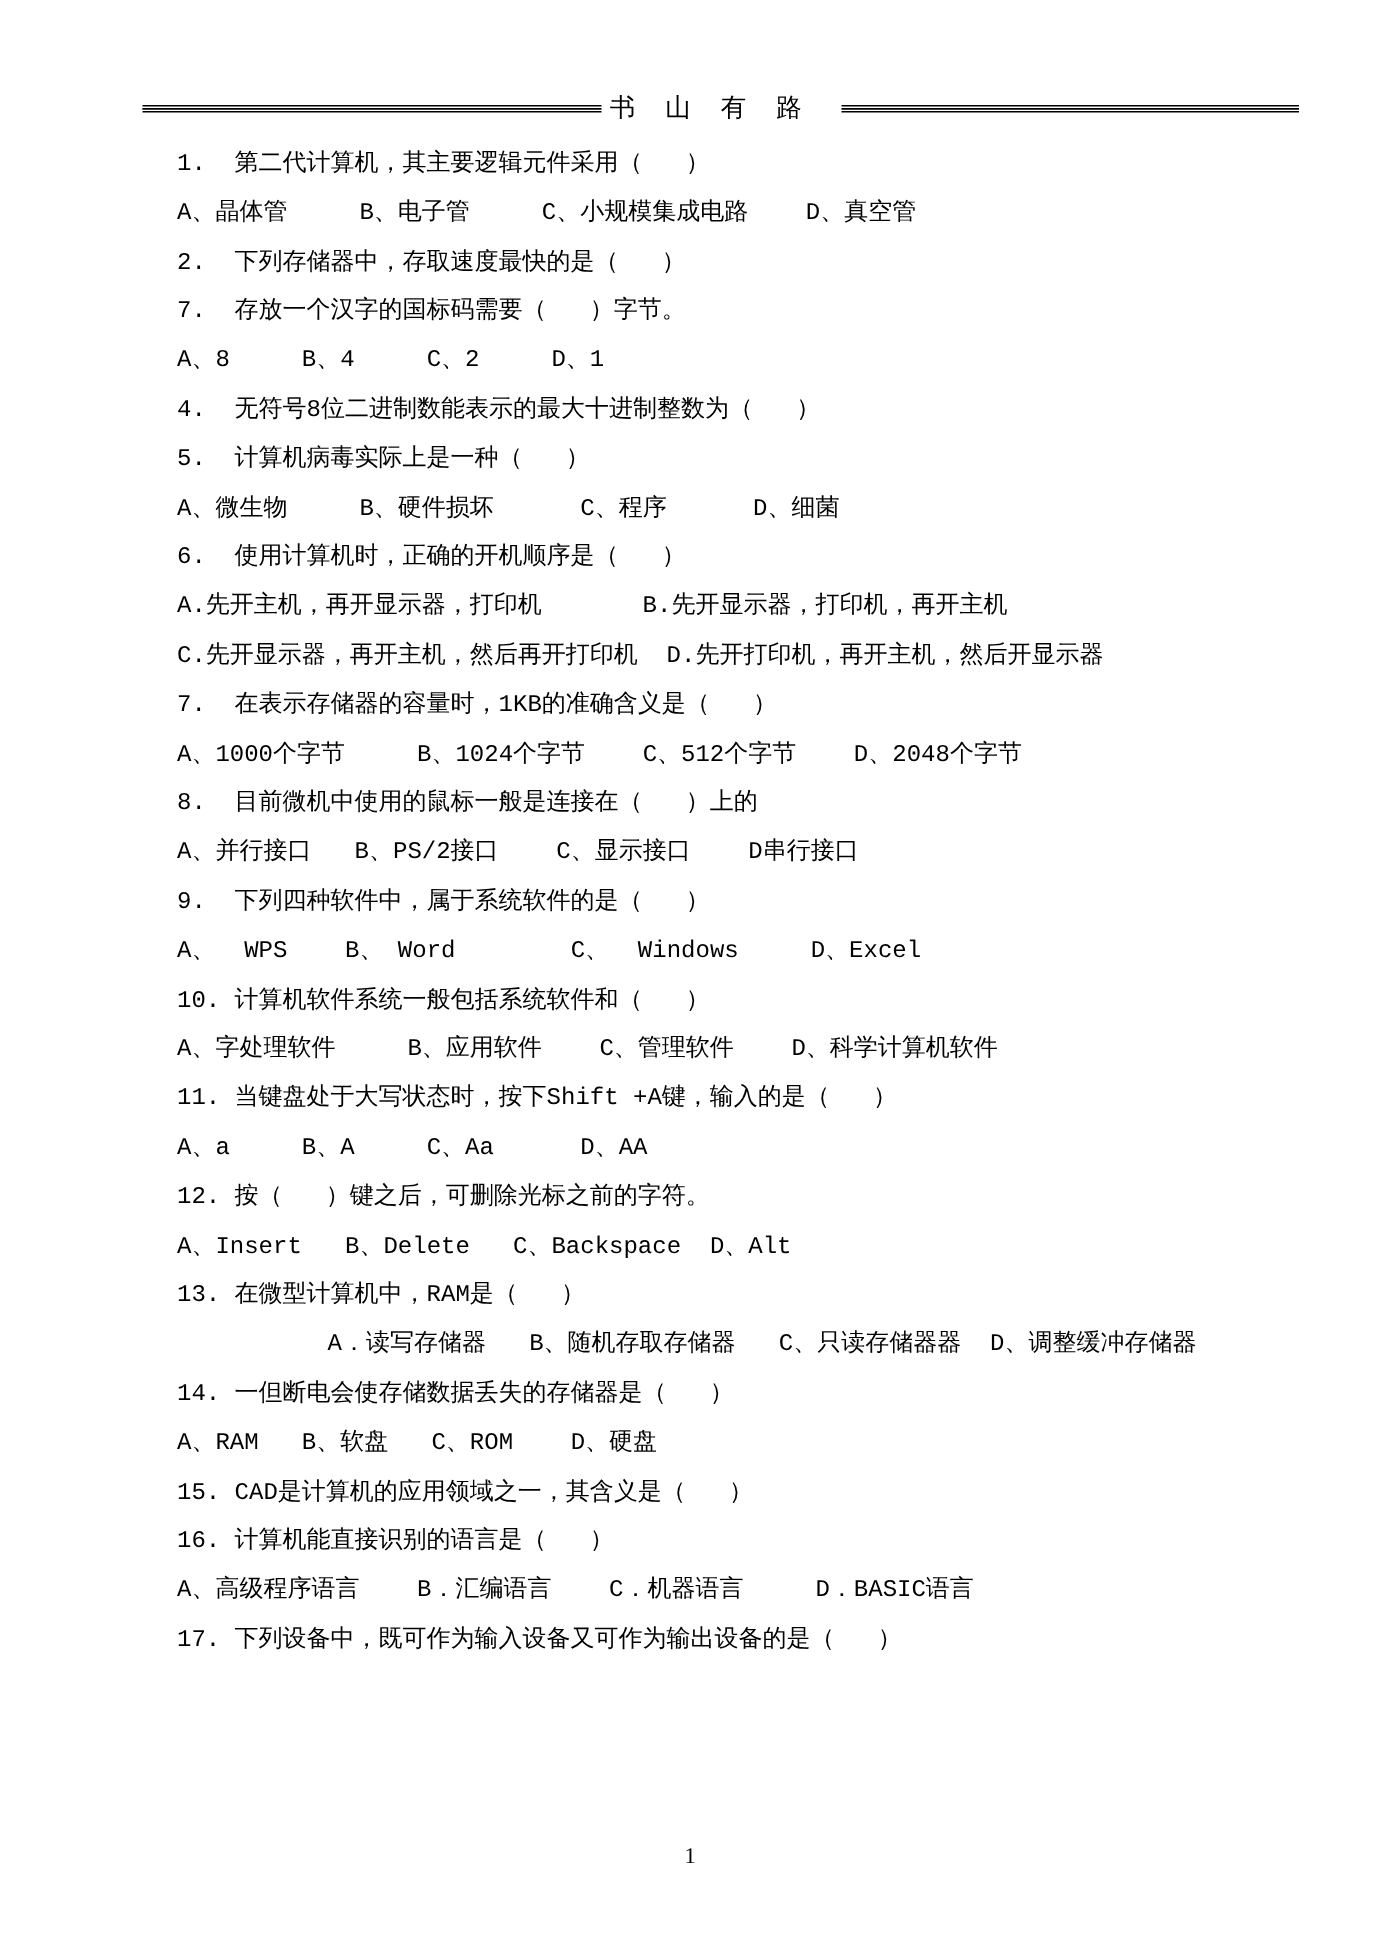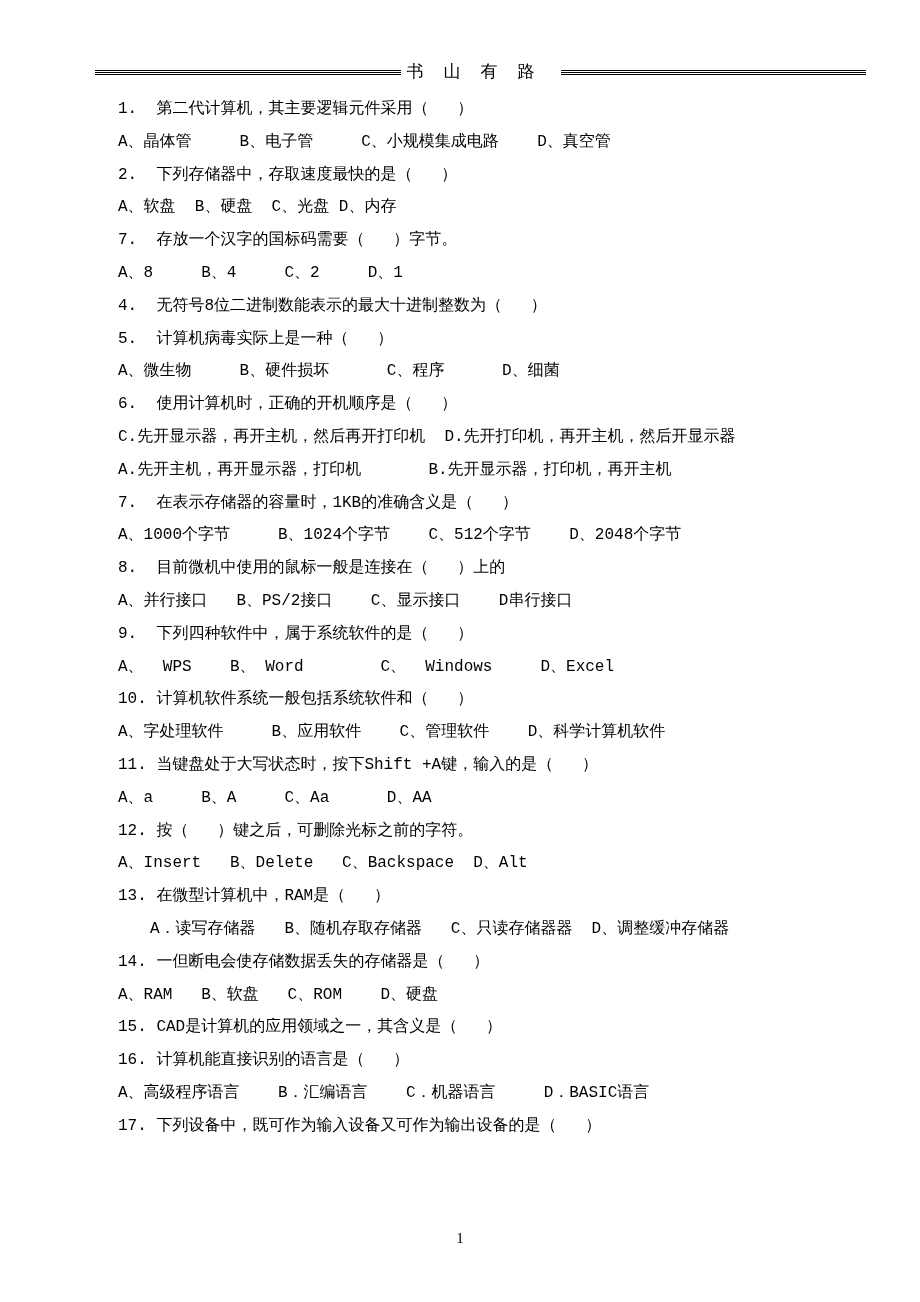--- a/index.html
+++ b/index.html
@@ -52,20 +52,21 @@
       line-height: 2.05;
       font-size: 16px;
     }
     .line {
       white-space: pre;
       font-family: "SimSun", "宋体", "Courier New", monospace;
       margin-left: 23px;
     }
     .indent {
       padding-left: 32px;
+      text-align: center;
     }
     .page-number {
       position: absolute;
       bottom: 55px;
       left: 0;
       right: 0;
       text-align: center;
       font-size: 15px;
     }
   </style>
@@ -78,29 +79,28 @@
     <div class="header-title">
       <span>书山有路</span>
     </div>
     <div class="header-rule-bottom"></div>
   </div>
 
   <div class="content" id="content">
   <div class="line">1.  第二代计算机，其主要逻辑元件采用（   ）</div>
       <div class="line">A、晶体管     B、电子管     C、小规模集成电路    D、真空管</div>
       <div class="line">2.  下列存储器中，存取速度最快的是（   ）</div>
-      <div class="line">A、软盘  B、硬盘  C、光盘 D、内存</div>
       <div class="line">7.  存放一个汉字的国标码需要（   ）字节。</div>
       <div class="line">A、8     B、4     C、2     D、1</div>
       <div class="line">4.  无符号8位二进制数能表示的最大十进制整数为（   ）</div>
       <div class="line">5.  计算机病毒实际上是一种（   ）</div>
       <div class="line">A、微生物     B、硬件损坏      C、程序      D、细菌</div>
       <div class="line">6.  使用计算机时，正确的开机顺序是（   ）</div>
+      <div class="line">A.先开主机，再开显示器，打印机       B.先开显示器，打印机，再开主机</div>
       <div class="line">C.先开显示器，再开主机，然后再开打印机  D.先开打印机，再开主机，然后开显示器</div>
-      <div class="line">A.先开主机，再开显示器，打印机       B.先开显示器，打印机，再开主机</div>
       <div class="line">7.  在表示存储器的容量时，1KB的准确含义是（   ）</div>
       <div class="line">A、1000个字节     B、1024个字节    C、512个字节    D、2048个字节</div>
       <div class="line">8.  目前微机中使用的鼠标一般是连接在（   ）上的</div>
       <div class="line">A、并行接口   B、PS/2接口    C、显示接口    D串行接口</div>
       <div class="line">9.  下列四种软件中，属于系统软件的是（   ）</div>
       <div class="line">A、  WPS    B、 Word        C、  Windows     D、Excel</div>
       <div class="line">10. 计算机软件系统一般包括系统软件和（   ）</div>
       <div class="line">A、字处理软件     B、应用软件    C、管理软件    D、科学计算机软件</div>
       <div class="line">11. 当键盘处于大写状态时，按下Shift +A键，输入的是（   ）</div>
       <div class="line">A、a     B、A     C、Aa      D、AA</div>

